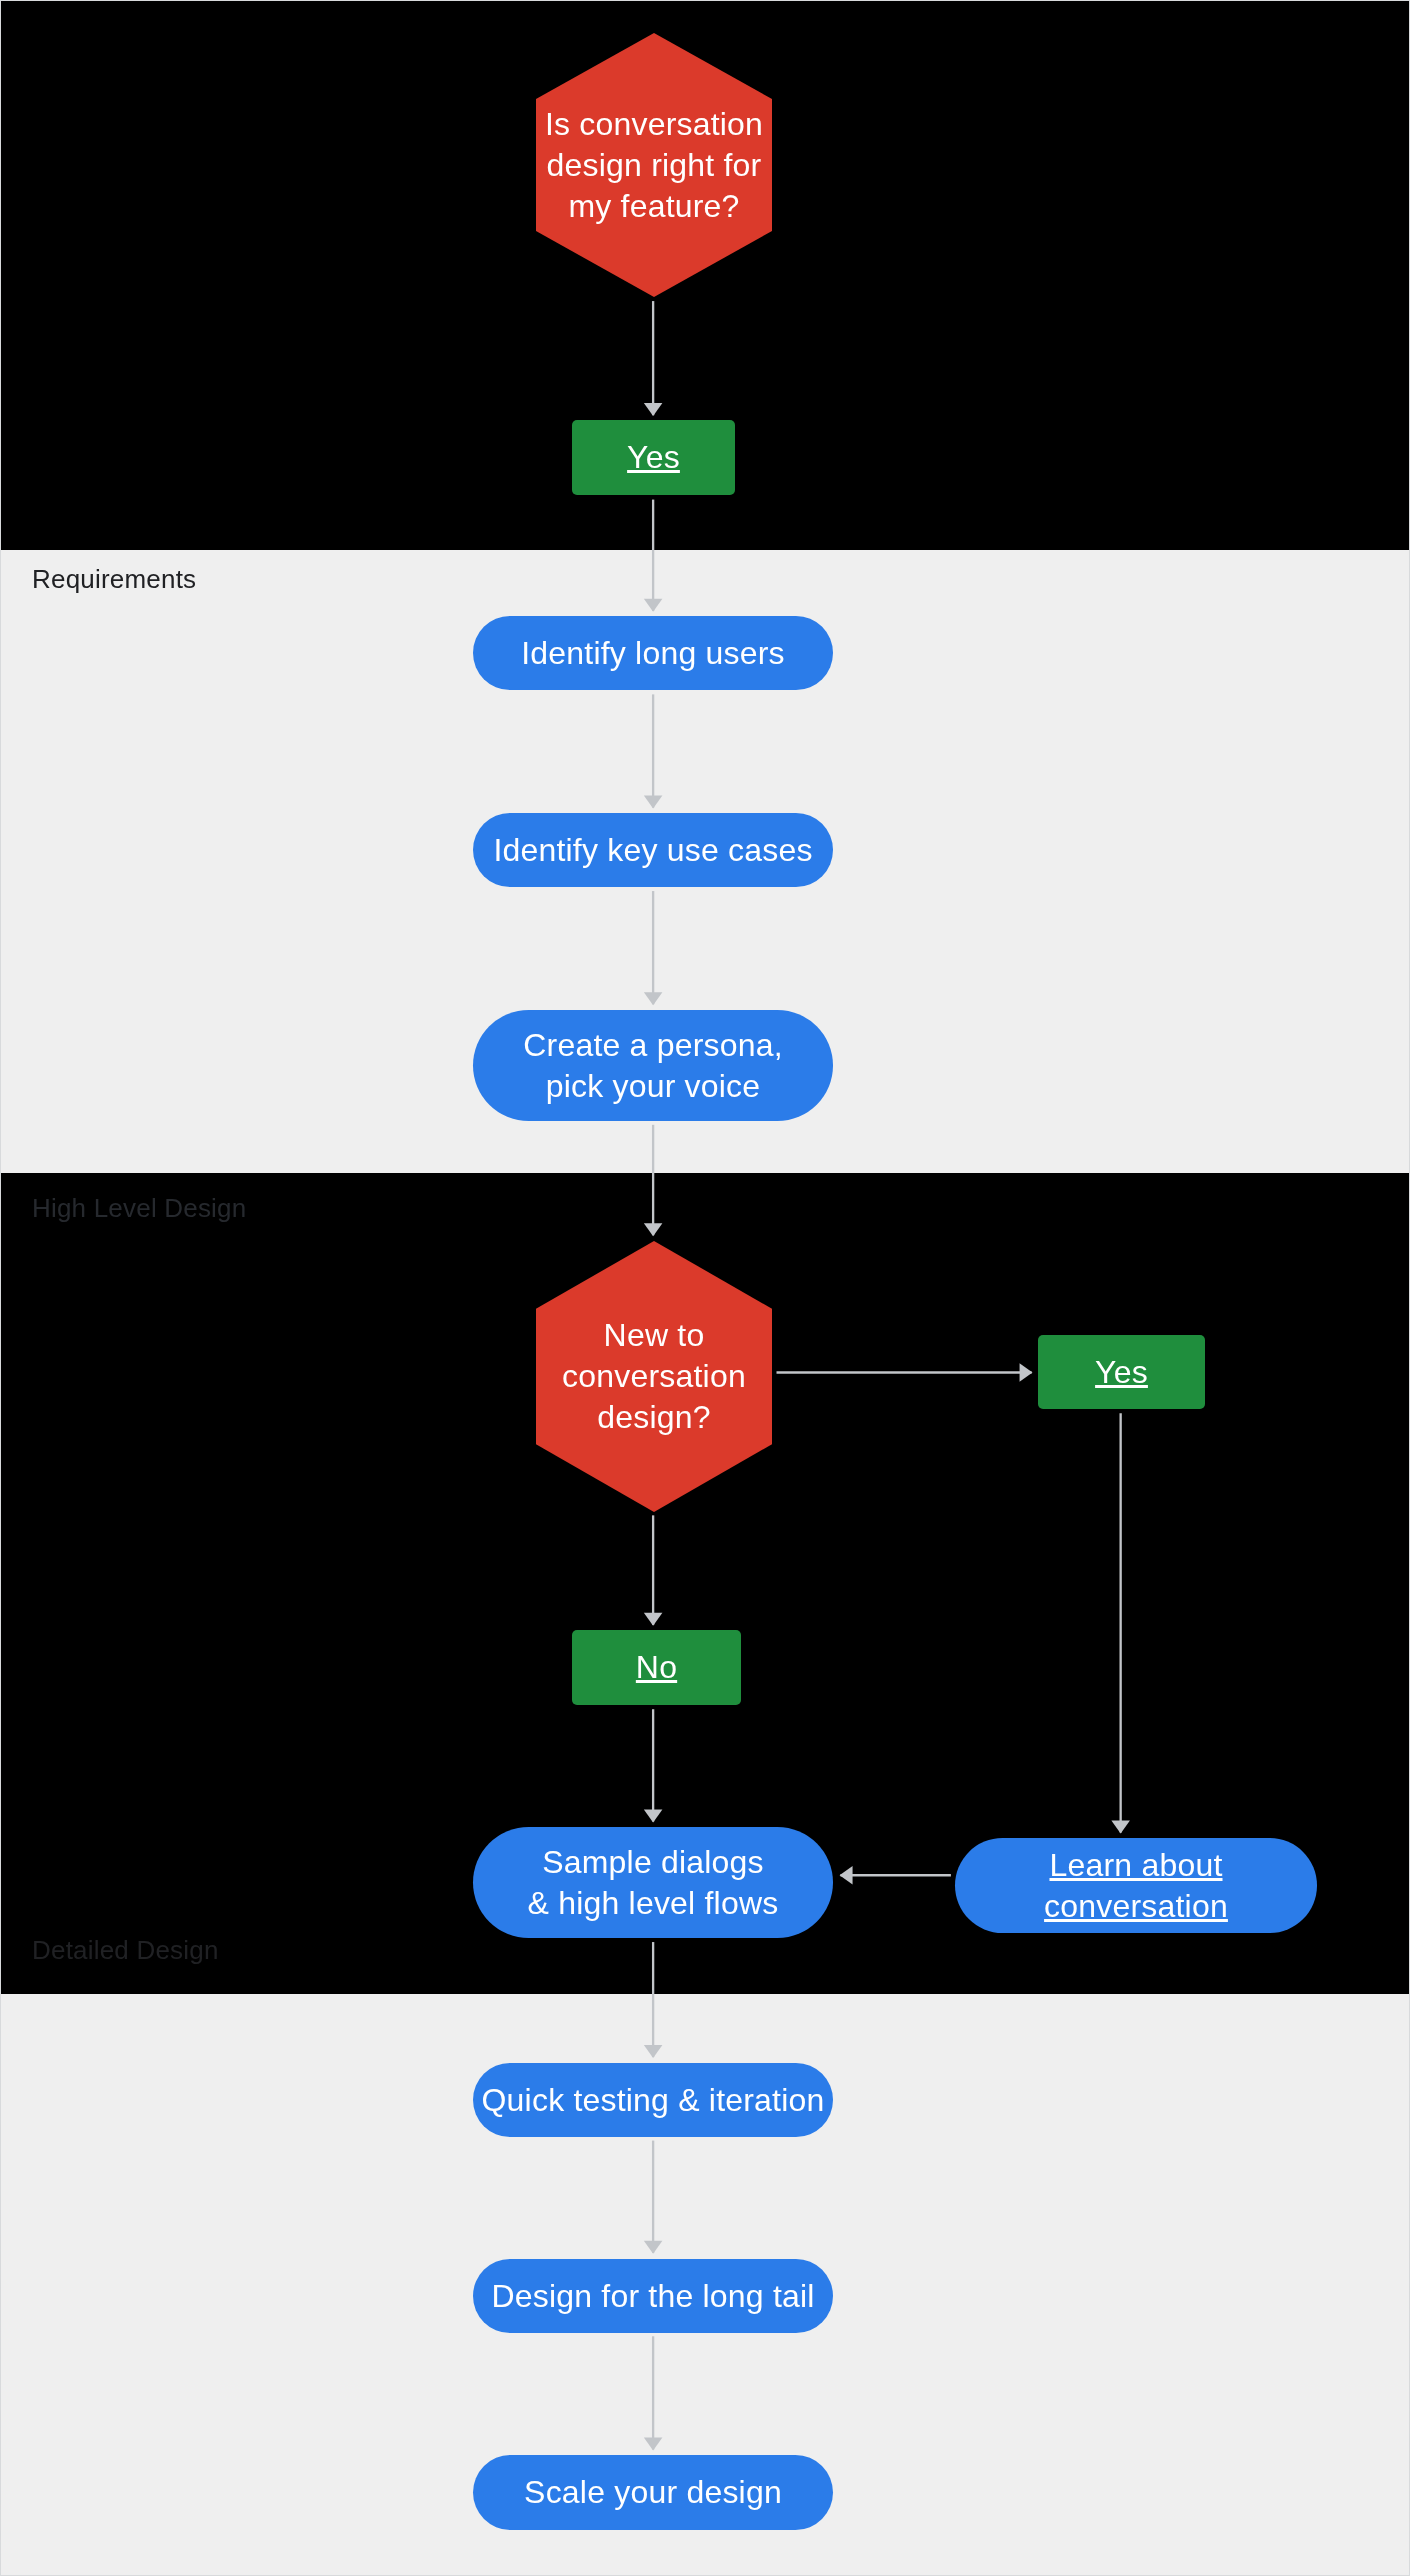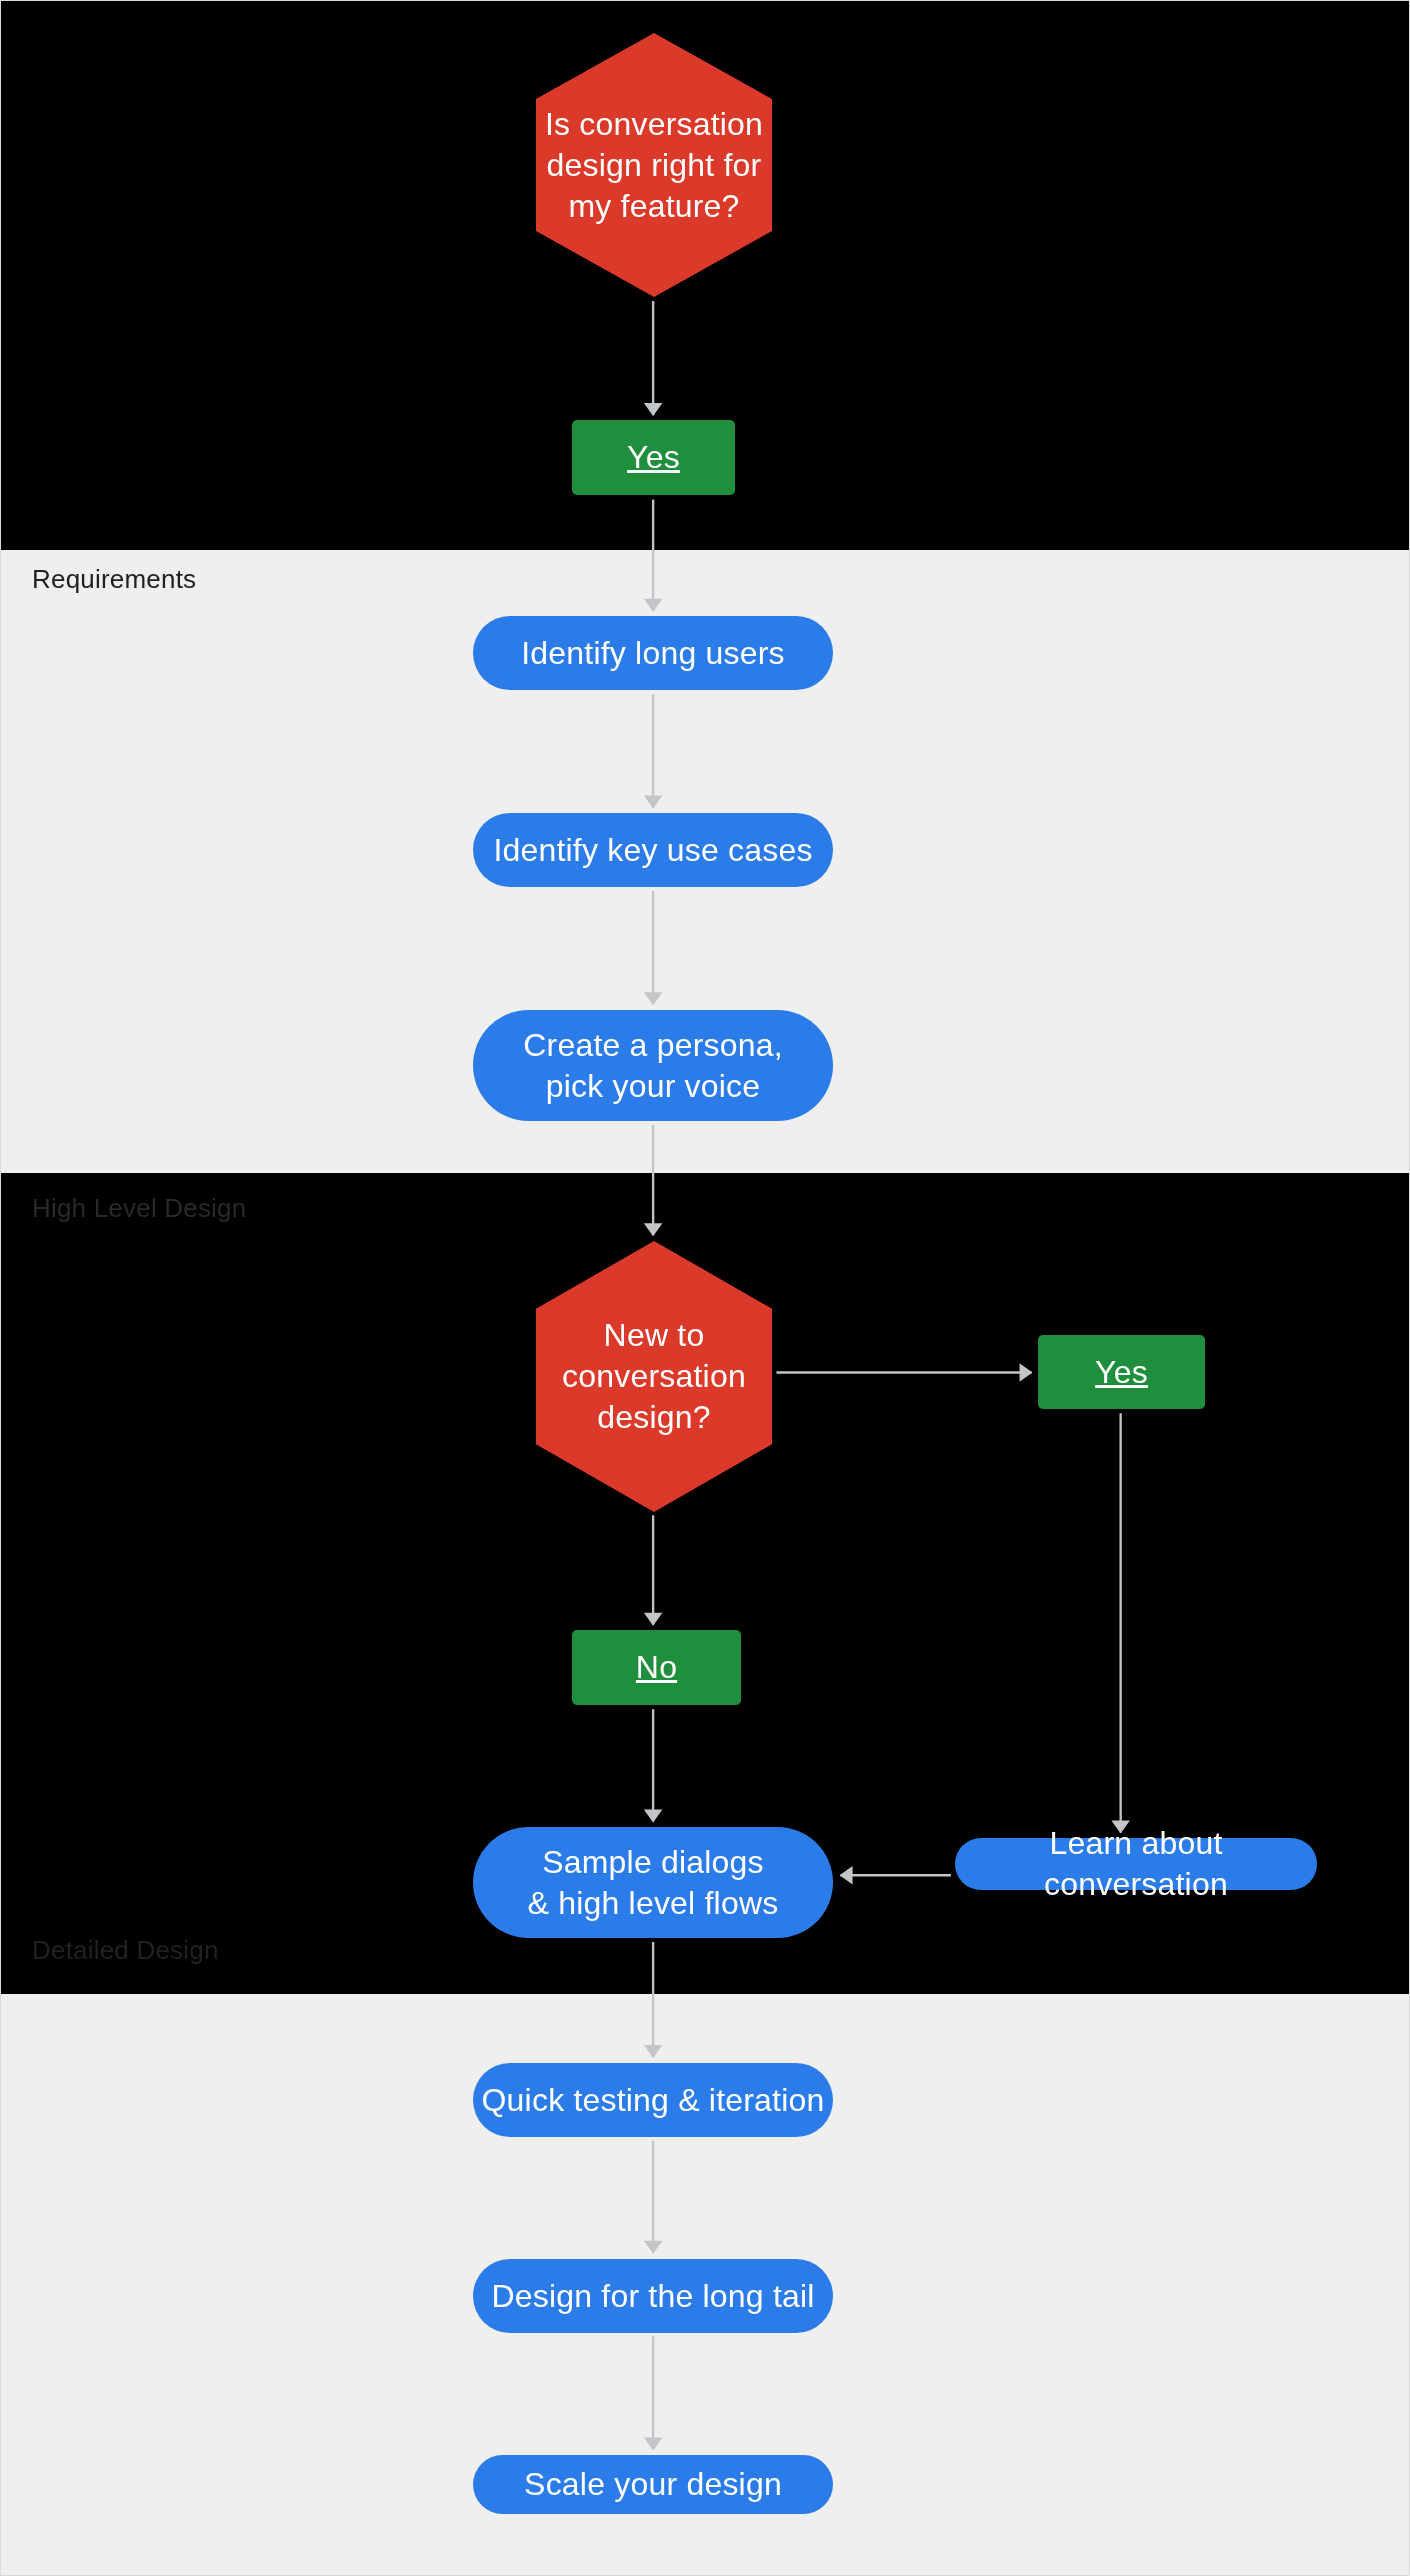--- a/index.html
+++ b/index.html
@@ -84,24 +84,24 @@
 
   #hex-1   { left: 535px;  top: 32px;   width: 236px; height: 264px; }
   #yes-1   { left: 571px;  top: 419px;  width: 163px; height: 75px;  }
   #pill-1  { left: 472px;  top: 615px;  width: 360px; height: 74px;  }
   #pill-2  { left: 472px;  top: 812px;  width: 360px; height: 74px;  }
   #pill-3  { left: 472px;  top: 1009px; width: 360px; height: 111px; }
   #hex-2   { left: 535px;  top: 1240px; width: 236px; height: 271px; }
   #yes-2   { left: 1037px; top: 1334px; width: 167px; height: 74px;  }
   #no-1    { left: 571px;  top: 1629px; width: 169px; height: 75px;  }
   #pill-4  { left: 472px;  top: 1826px; width: 360px; height: 111px; }
-  #pill-5  { left: 954px; top: 1837px; width: 362px; height: 52px;  }
+  #pill-5  { left: 954px; top: 1837px; width: 362px; height: 95px; text-decoration: underline;  }
   #pill-6  { left: 472px;  top: 2062px; width: 360px; height: 74px;  }
   #pill-7  { left: 472px;  top: 2258px; width: 360px; height: 74px;  }
-  #pill-8  { left: 472px;  top: 2454px; width: 360px; height: 59px;  }
+  #pill-8  { left: 472px;  top: 2454px; width: 360px; height: 75px;  }
 </style>
 </head>
 <body>
 
 <div class="canvas">
 
   <div class="section dark" id="sec-1"></div>
   <div class="section light" id="sec-2"></div>
   <div class="section dark" id="sec-3"></div>
   <div class="section light" id="sec-4"></div>

